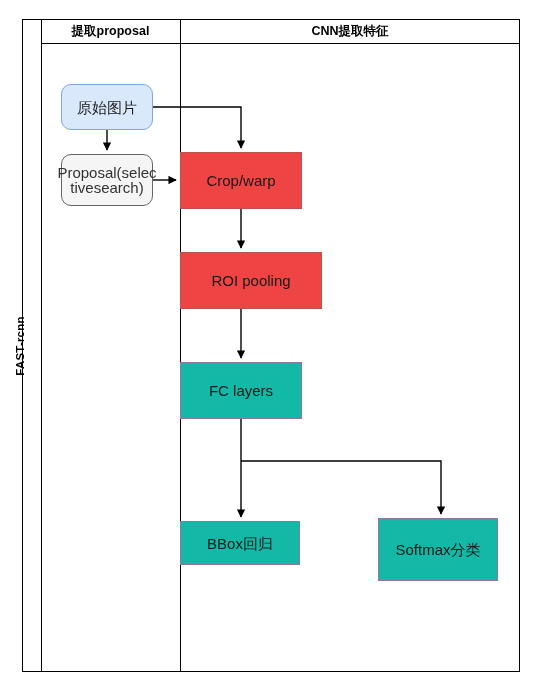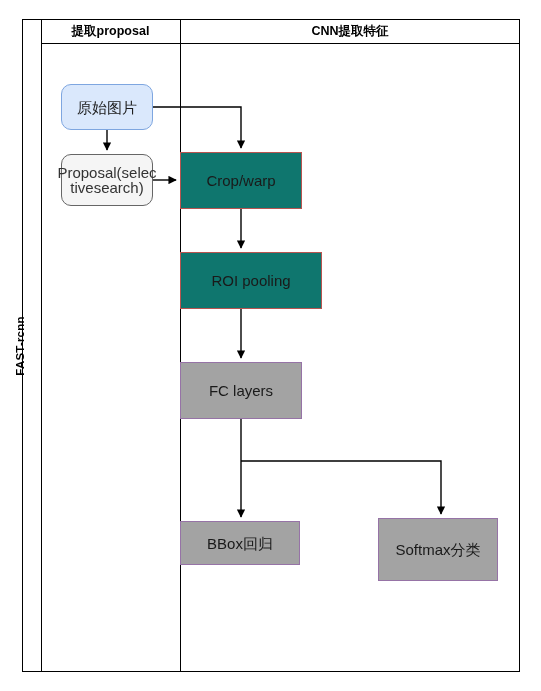--- a/index.html
+++ b/index.html
@@ -116,25 +116,25 @@
     border: 1.2px solid #7ea6e0;
     border-radius: 10px;
   }
   .node-gray {
     background: #f5f5f5;
     border: 1.2px solid #666666;
     border-radius: 10px;
     color: #333333;
   }
   .node-red {
-    background: #0f766e;
+    background: #ef4444;
     border: 1.2px solid #b85450;
   }
   .node-purple {
-    background: #a3a3a3;
+    background: #14b8a6;
     border: 1.2px solid #9673a6;
   }
 
   #node-image    { left: 61px;  top: 84px;  width: 92px;  height: 46px; }
   #node-proposal { left: 61px;  top: 154px; width: 92px;  height: 52px; }
   #node-crop     { left: 180px; top: 152px; width: 122px; height: 57px; }
   #node-roi      { left: 180px; top: 252px; width: 142px; height: 57px; }
   #node-fc       { left: 180px; top: 362px; width: 122px; height: 57px; }
   #node-bbox     { left: 180px; top: 521px; width: 120px; height: 44px; }
   #node-softmax  { left: 378px; top: 518px; width: 120px; height: 63px; }

